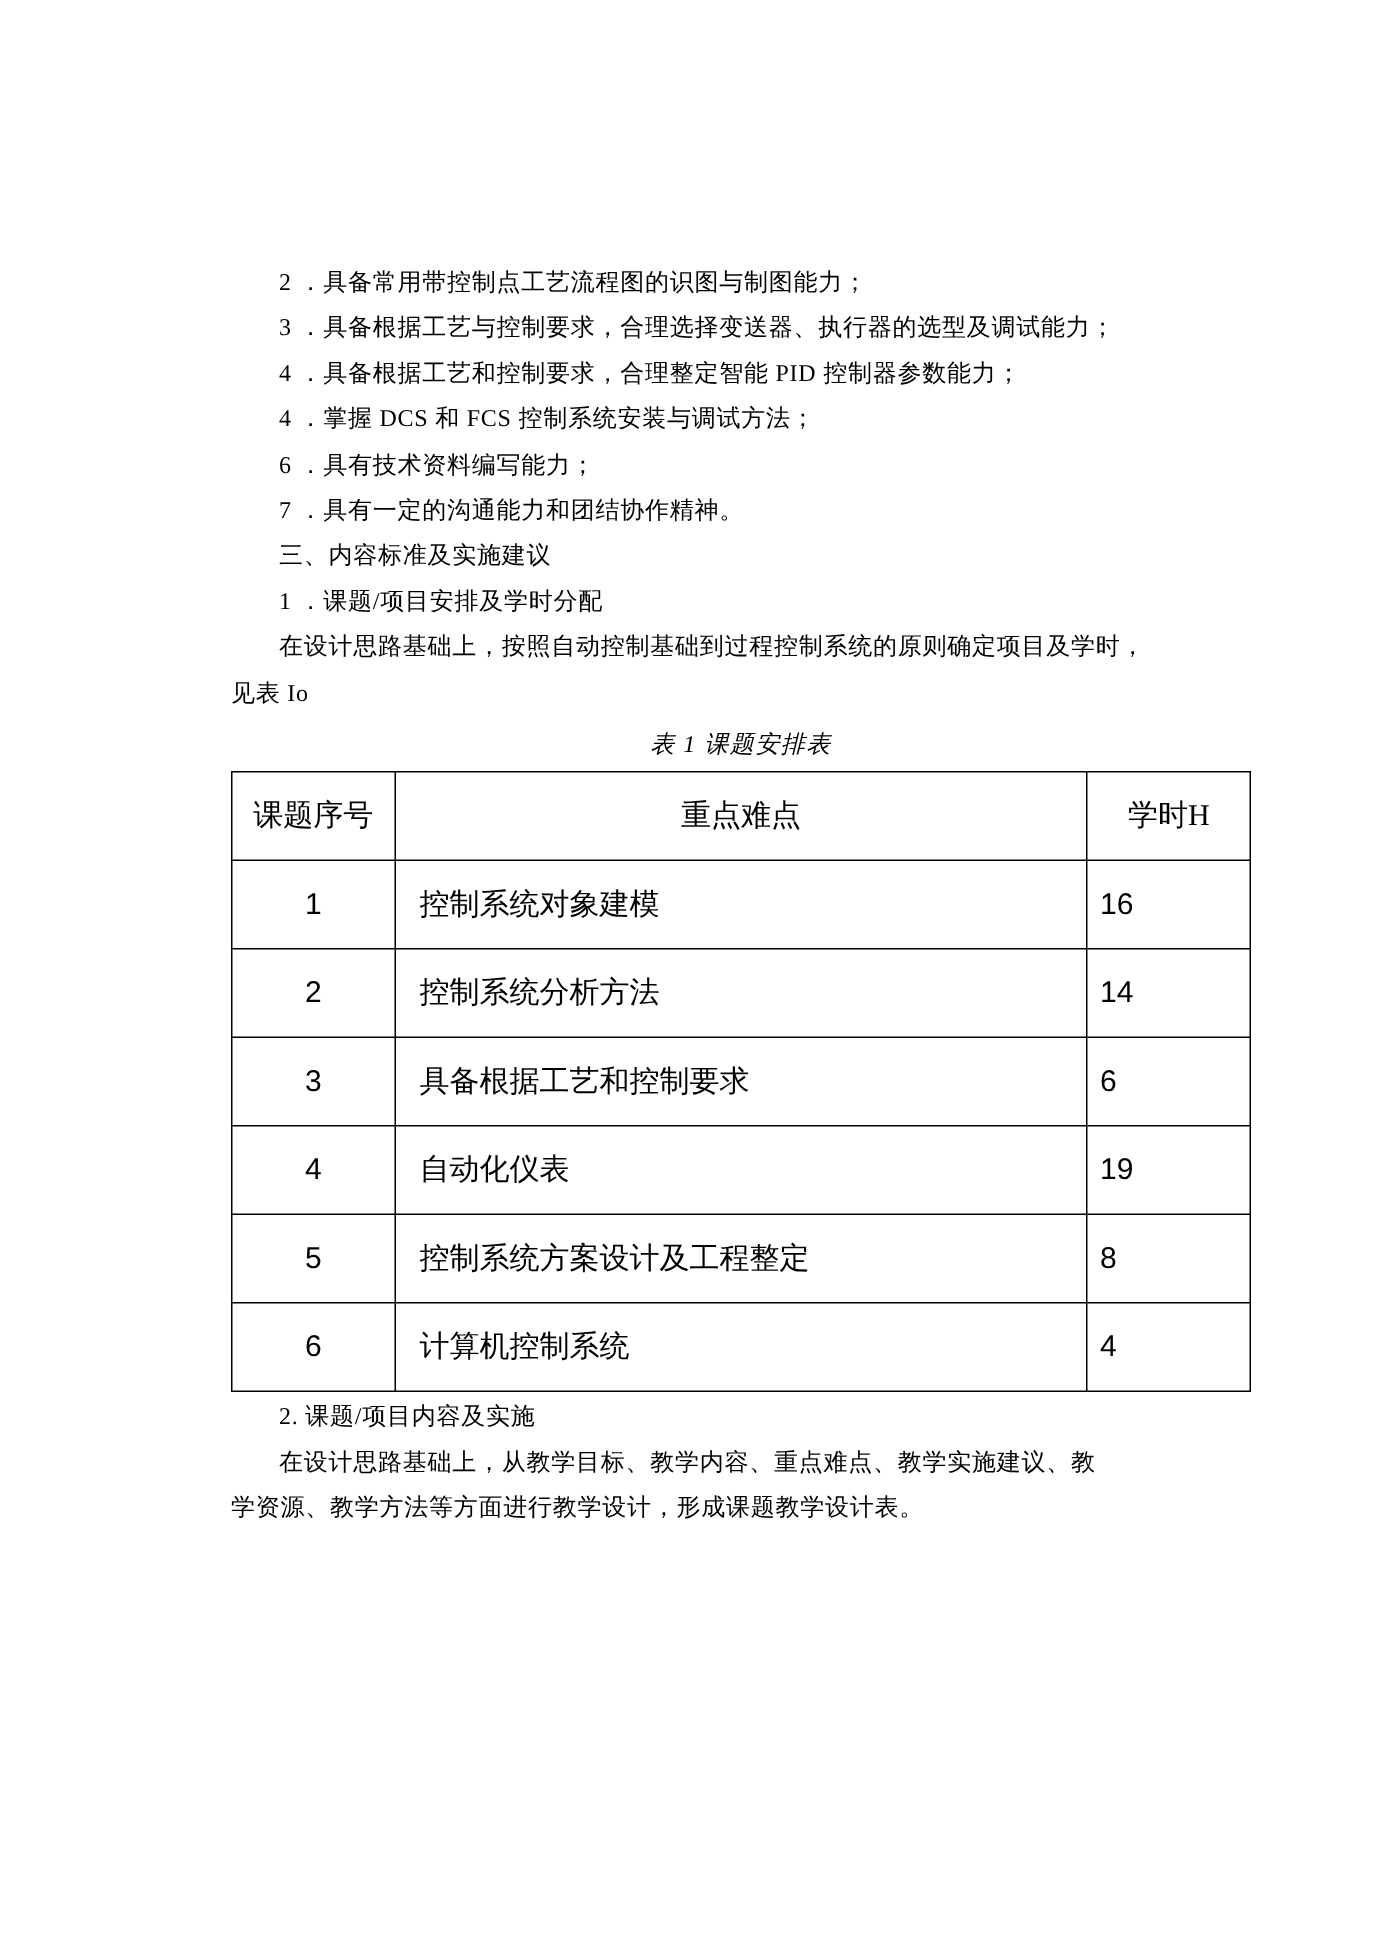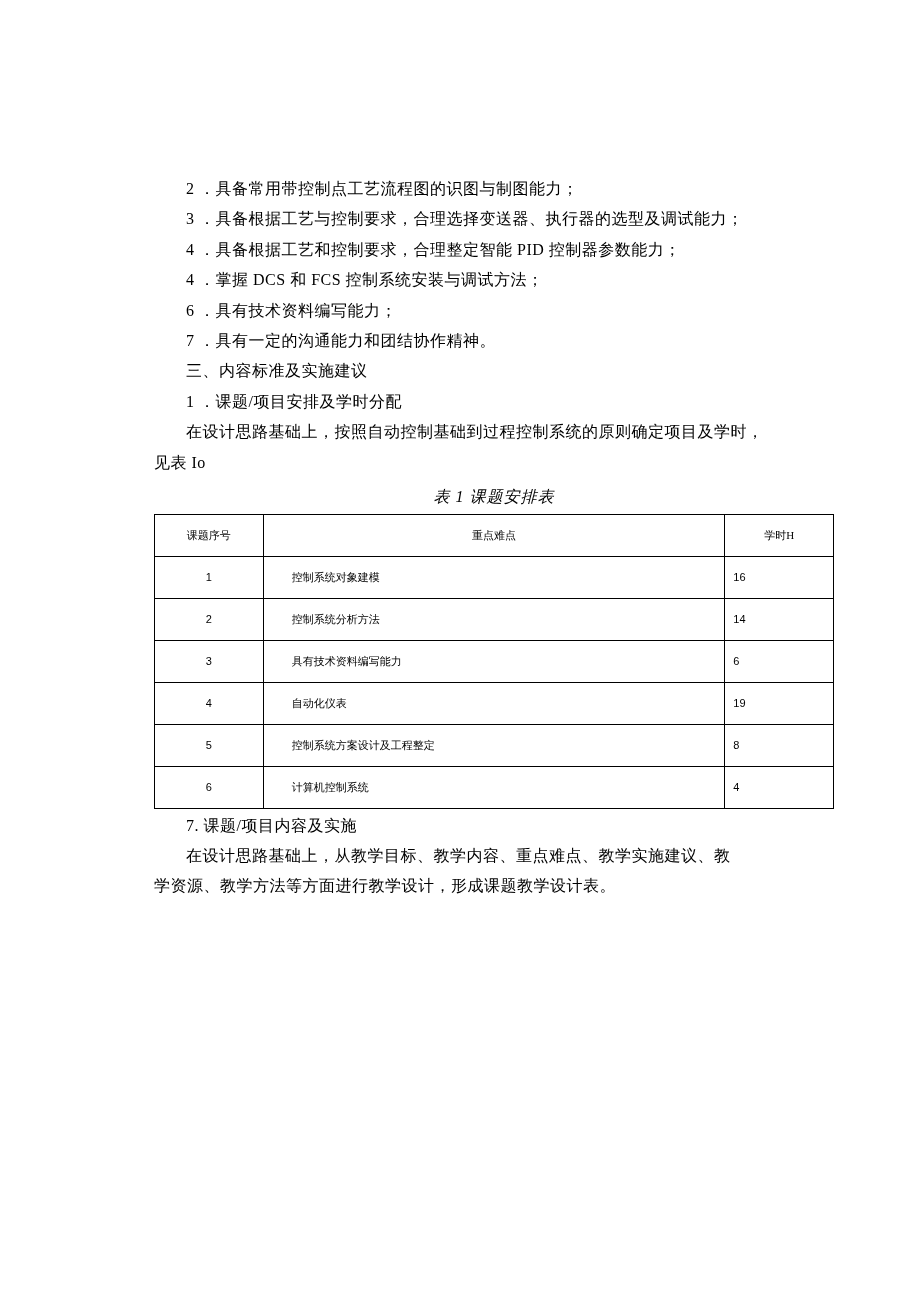--- a/index.html
+++ b/index.html
@@ -31,35 +31,35 @@
     }
     table {
       border-collapse: collapse;
       width: 100%;
       margin: 0 auto;
       font-family: "SimSun", "宋体", serif;
     }
     th, td {
       border: 1px solid #000;
       padding: 10px 8px;
-      font-size: 11px;
+      font-size: 20px;
       vertical-align: middle;
     }
     th {
       font-weight: normal;
       text-align: center;
     }
     td.col-seq {
       text-align: center;
       width: 16%;
       font-family: Arial, sans-serif;
     }
     td.col-name {
       text-align: left;
-      padding-left: 28px;
+      padding-left: 16px;
       width: 68%;
     }
     td.col-hours {
       text-align: left;
       width: 16%;
       font-family: Arial, sans-serif;
     }
     td.total-label {
       text-align: center;
       font-weight: bold;
@@ -103,36 +103,36 @@
       <td class="col-name">控制系统对象建模</td>
       <td class="col-hours">16</td>
     </tr>
     <tr>
       <td class="col-seq">2</td>
       <td class="col-name">控制系统分析方法</td>
       <td class="col-hours">14</td>
     </tr>
     <tr>
       <td class="col-seq">3</td>
-      <td class="col-name">具有技术资料编写能力</td>
+      <td class="col-name">具备根据工艺和控制要求</td>
       <td class="col-hours">6</td>
     </tr>
     <tr>
       <td class="col-seq">4</td>
       <td class="col-name">自动化仪表</td>
       <td class="col-hours">19</td>
     </tr>
     <tr>
       <td class="col-seq">5</td>
       <td class="col-name">控制系统方案设计及工程整定</td>
       <td class="col-hours">8</td>
     </tr>
     <tr>
       <td class="col-seq">6</td>
       <td class="col-name">计算机控制系统</td>
       <td class="col-hours">4</td>
     </tr>
   </tbody>
 </table>
 
-<p class="para after-table">7. 课题/项目内容及实施</p>
+<p class="para after-table">2. 课题/项目内容及实施</p>
 <p class="para-wrap">在设计思路基础上，从教学目标、教学内容、重点难点、教学实施建议、教</p>
 <p class="para-flush">学资源、教学方法等方面进行教学设计，形成课题教学设计表。</p>
 
 </body></html>

